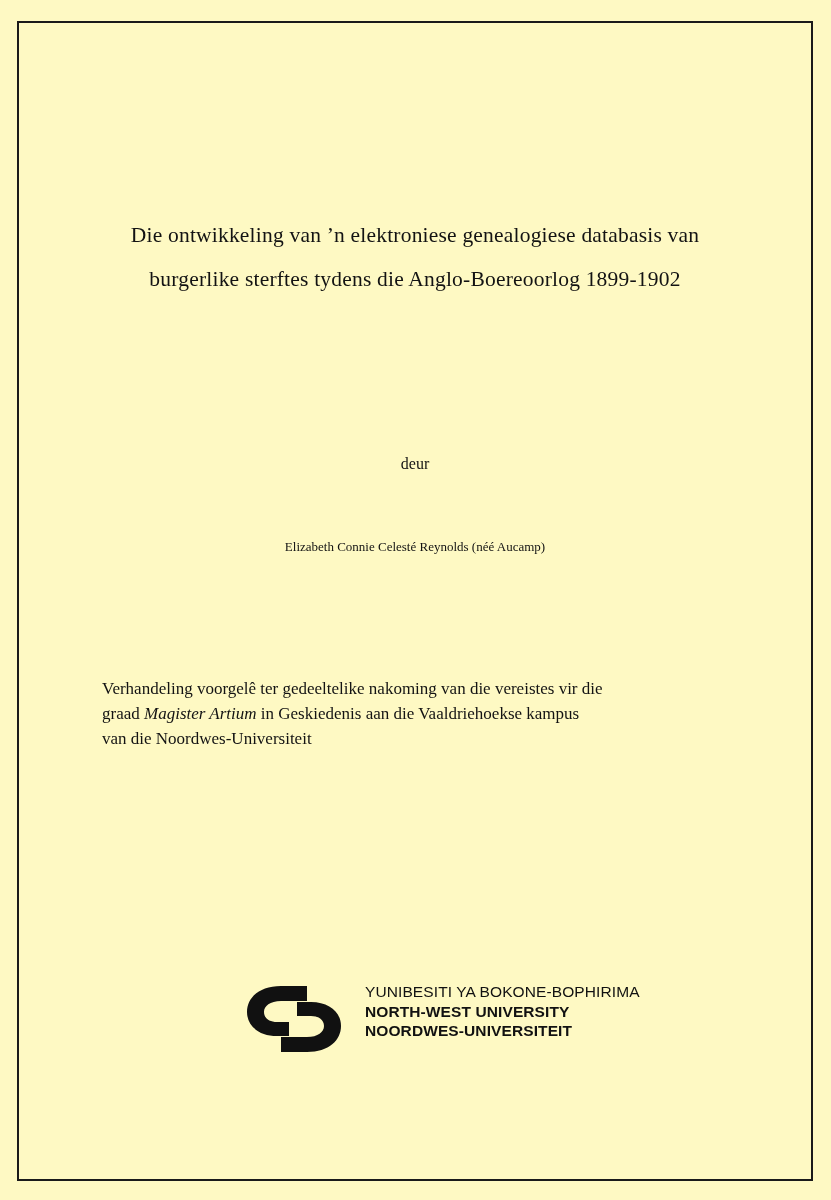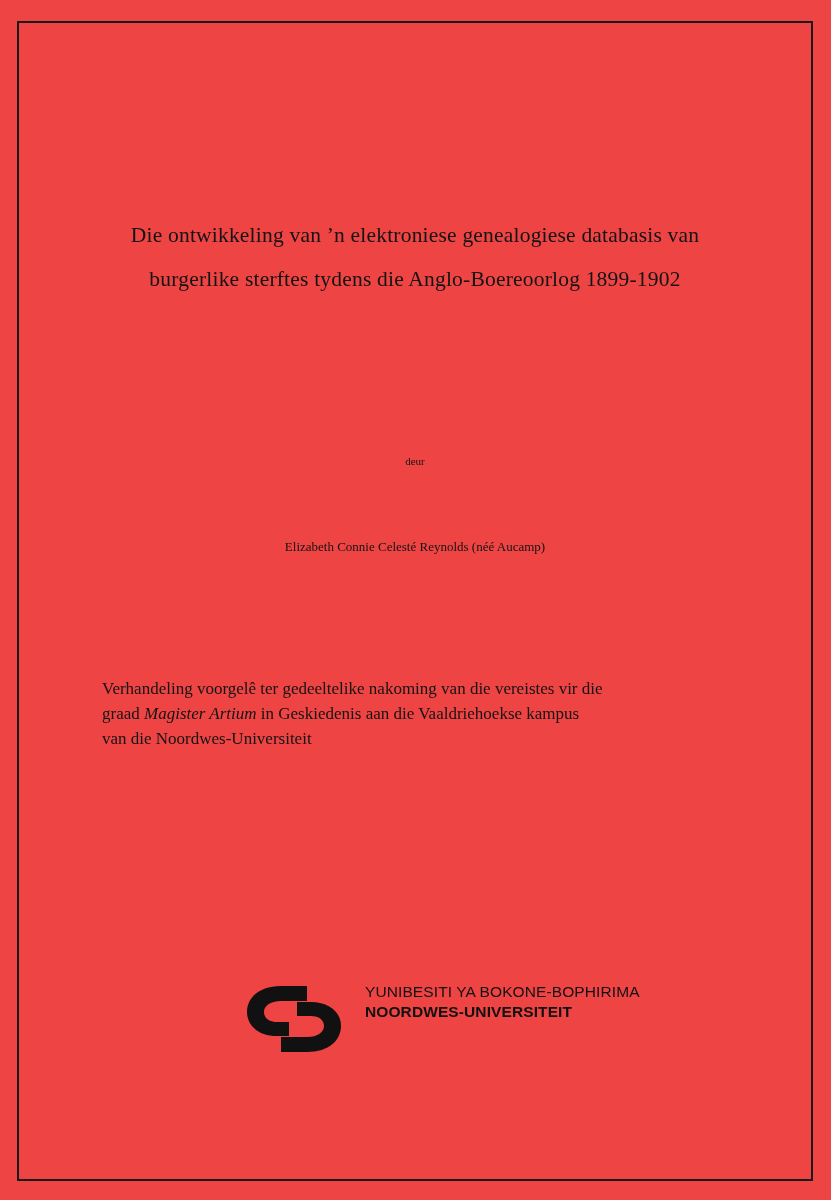--- a/index.html
+++ b/index.html
@@ -11,21 +11,21 @@
     width: 831px;
     height: 1200px;
     font-family: "Liberation Serif", serif;
     color: #111111;
     overflow: hidden;
   }
   .page {
     position: relative;
     width: 831px;
     height: 1200px;
-    background: #ef4444;
+    background: #fef9c3;
     box-sizing: border-box;
   }
   .page-border {
     position: absolute;
     left: 17px;
     top: 21px;
     width: 796px;
     height: 1160px;
     border: 2px solid #1a1a1a;
     box-sizing: border-box;
@@ -52,21 +52,21 @@
   .title .line {
     display: block;
     white-space: nowrap;
   }
   .byline-label {
     position: absolute;
     top: 434px;
     left: 0;
     width: 630px;
     text-align: center;
-    font-size: 11px;
+    font-size: 16px;
     color: #131313;
   }
   .author {
     position: absolute;
     top: 518px;
     left: 0;
     width: 630px;
     text-align: center;
     font-size: 13px;
     color: #131313;
@@ -162,18 +162,19 @@
 
     <div class="logo-block">
       <span class="logo-mark">
         <svg width="112" height="70" viewBox="0 0 112 70" xmlns="http://www.w3.org/2000/svg">
           <path d="M36 2 C14 2 2 14 2 28 C2 42 14 52 32 52 L44 52 L44 38 L32 38 C24 38 19 34 19 28 C19 22 25 17 36 17 L62 17 L62 2 Z" fill="#111111"></path>
           <path d="M66 18 L52 18 L52 32 L66 32 C74 32 79 36 79 42 C79 48 73 53 62 53 L36 53 L36 68 L62 68 C84 68 96 56 96 42 C96 28 84 18 66 18 Z" fill="#111111"></path>
         </svg>
       </span>
       <span class="logo-text">
         <span class="l1">YUNIBESITI YA BOKONE-BOPHIRIMA</span>
+        <span class="l2">NORTH-WEST UNIVERSITY</span>
         <span class="l3">NOORDWES-UNIVERSITEIT</span>
       </span>
     </div>
 
   </div>
 </div>
 
 </body></html>

